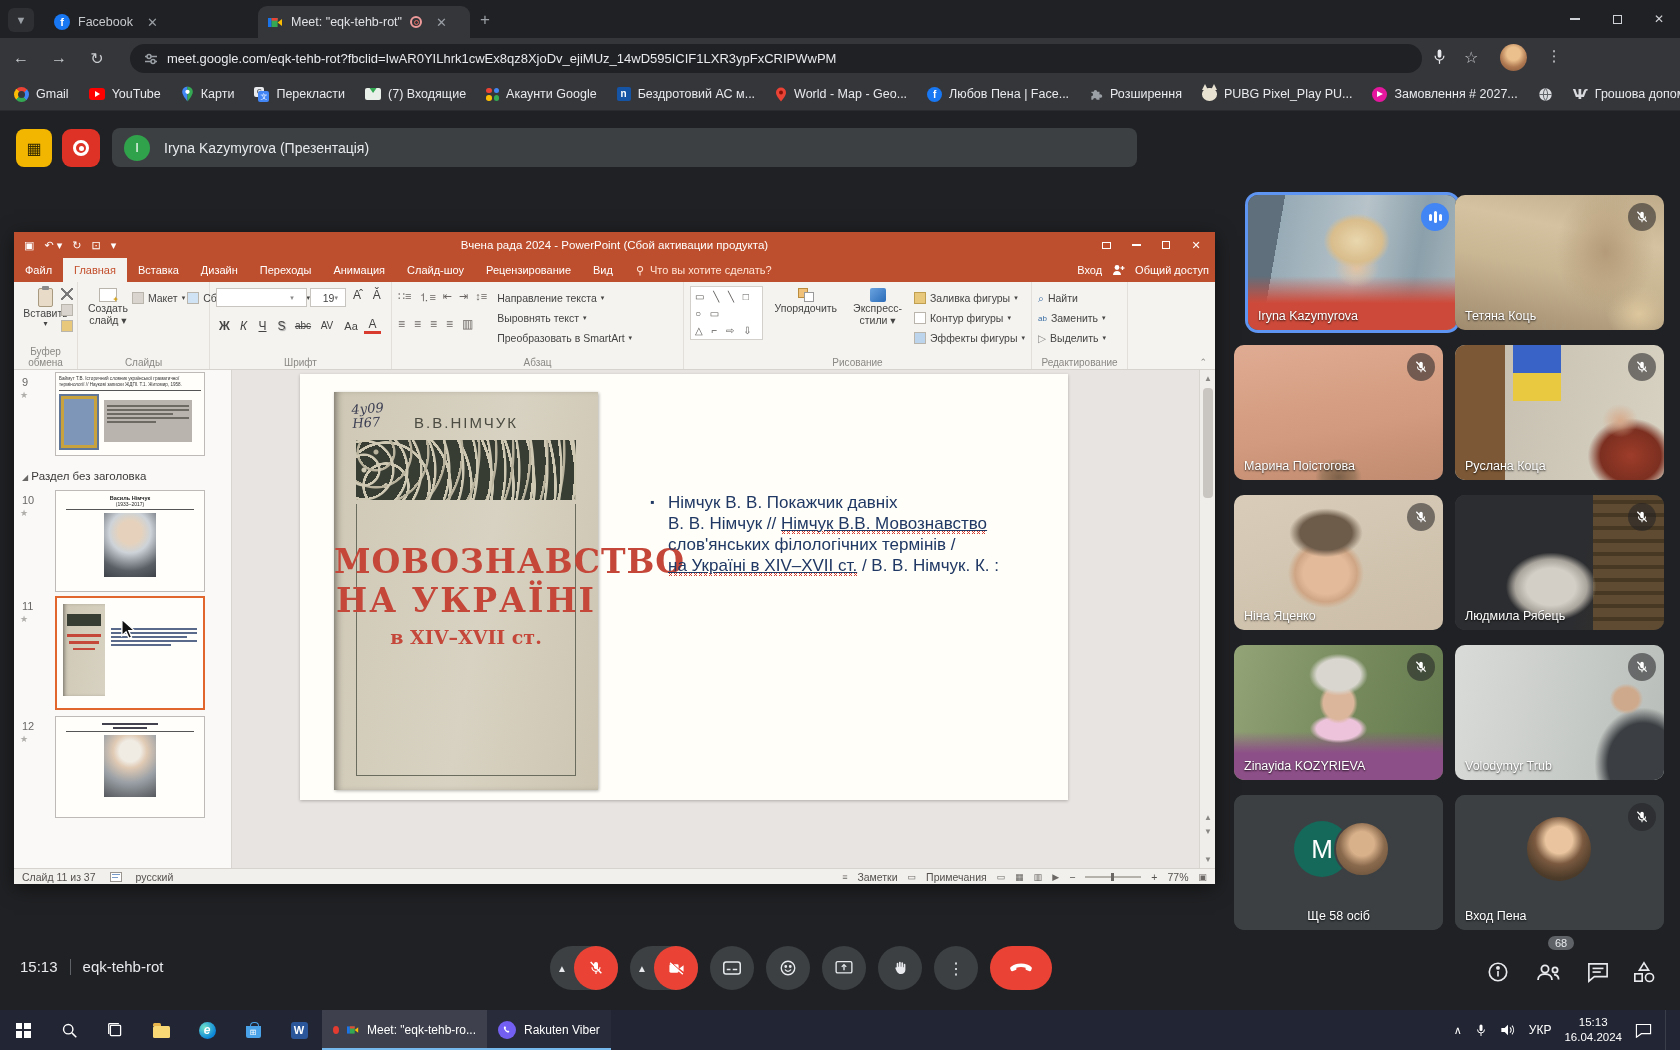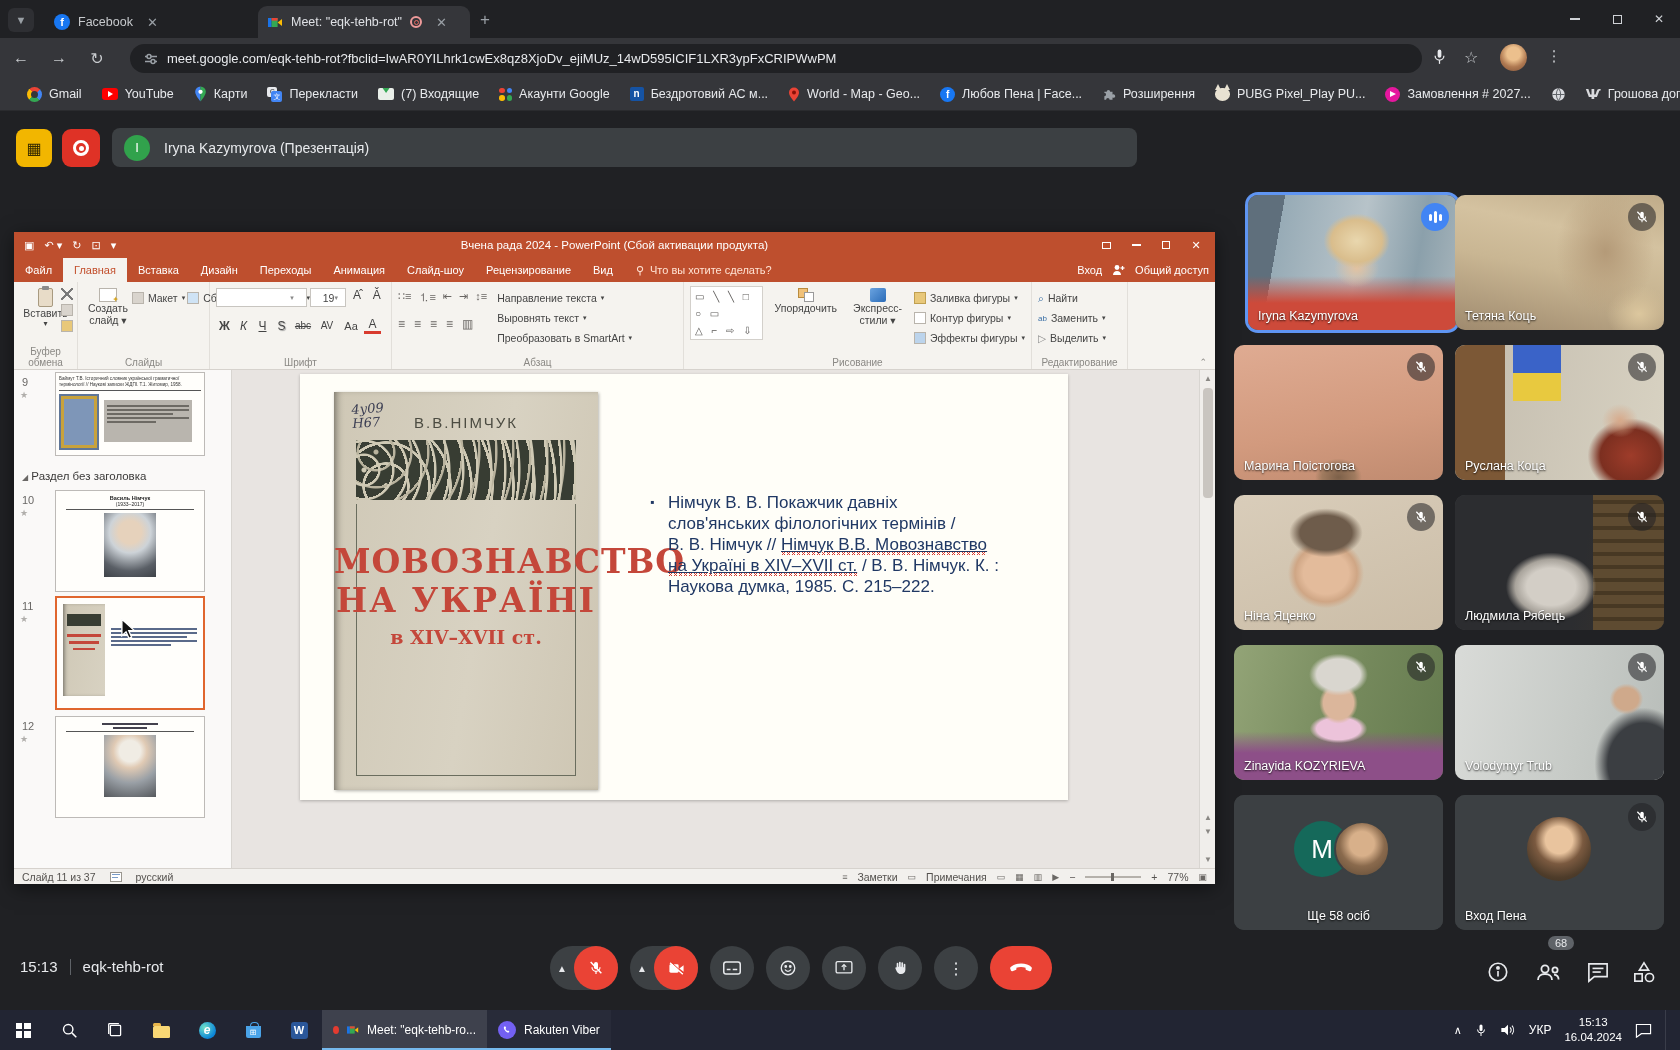--- a/index.html
+++ b/index.html
@@ -23,21 +23,21 @@
 .wbar{width:10px;height:1.5px;background:#cfd2d6}
 
 #toolbar{position:absolute;left:0;top:38px;width:1680px;height:40px;background:#35363a;display:flex;align-items:center}
 .navbtn{width:34px;height:34px;margin-left:4px;color:#c7cacd;font-size:16px;display:flex;align-items:center;justify-content:center;border-radius:50%}
 #urlbar{position:absolute;left:130px;top:44px;width:1292px;height:29px;background:#202124;border-radius:15px;display:flex;align-items:center;gap:9px;padding:0 14px;color:#e8eaed;font-size:13px;overflow:hidden}
 #urltext{white-space:nowrap;overflow:hidden}
 .tbico{position:absolute;top:48px;color:#dadce0}
 #avatar{position:absolute;left:1500px;top:44px;width:27px;height:27px;border-radius:50%;background:radial-gradient(circle at 50% 36%,#ecc08d 0 30%,#b07a52 60%,#7c4f36 100%)}
 #kebab{position:absolute;left:1544px;top:47px;color:#c7cacd;font-size:15px;letter-spacing:0;width:20px;text-align:center}
 
-#bookmarksbar{position:absolute;left:0;top:78px;width:1680px;height:33px;background:#35363a;display:flex;align-items:center;padding:0 20px;gap:6px;border-bottom:1px solid #2a2b2e}
+#bookmarksbar{position:absolute;left:0;top:78px;width:1680px;height:33px;background:#35363a;display:flex;align-items:center;padding:0 7px;gap:6px;border-bottom:1px solid #2a2b2e}
 .bm{display:flex;align-items:center;gap:7px;color:#e8eaed;font-size:12.5px;padding:3px 7px;border-radius:6px;white-space:nowrap}
 .gico{width:15px;height:15px;border-radius:50%;background:conic-gradient(from -40deg,#ea4335 0 90deg,#4285f4 90deg 180deg,#34a853 180deg 270deg,#fbbc05 270deg 360deg);position:relative}
 .gico::before{content:"";position:absolute;inset:4px;background:#35363a;border-radius:50%}
 .ytico{width:16px;height:12px;border-radius:3px;background:#ff0000;position:relative}
 .ytico::after{content:"";position:absolute;left:6px;top:3px;border-left:5px solid #fff;border-top:3px solid transparent;border-bottom:3px solid transparent}
 .trnsq{position:relative;width:15px;height:15px}
 .trnsq .a{position:absolute;left:0;top:0;width:10px;height:10px;background:#e8eaed;border-radius:2px;color:#5f6368;font-size:7px;font-weight:bold;text-align:center;line-height:10px}
 .trnsq .b{position:absolute;right:0;bottom:0;width:11px;height:11px;background:#4285f4;border-radius:2px;color:#fff;font-size:7px;text-align:center;line-height:11px}
 .envico{width:16px;height:12px;background:#e9efe9;border-radius:2px;position:relative;overflow:hidden}
 .envico::after{content:"";position:absolute;left:1px;top:-5px;width:14px;height:10px;background:#34a853;transform:rotate(0);clip-path:polygon(0 0,100% 0,50% 100%)}
@@ -631,24 +631,23 @@
           <div id="ornament"></div>
           <div id="bframe"></div>
           <div id="btitle">
             <div class="l1">МОВОЗНАВСТВО</div>
             <div class="l2">НА УКРАЇНІ</div>
             <div class="l3">в XIV–XVII ст.</div>
           </div>
         </div>
         <div id="slide-lines">
             <div class="sl-line"><span class="blt">▪</span><span>Німчук В. В.  Покажчик давніх</span></div>
+            <div class="sl-line"><span>В. В. Німчук // </span><span class="useg sqseg">Німчук В.В. Мовознавство</span></div>
             <div class="sl-line"><span>слов'янських філологічних термінів /</span></div>
-            <div class="sl-line"><span>В. В. Німчук // </span><span class="useg sqseg">Німчук В.В. Мовознавство</span></div>
             <div class="sl-line"><span class="useg sqseg">на Україні в XIV–XVII ст.</span><span> / В. В. Німчук. К. :</span></div>
-            <div class="sl-line"><span>Наукова думка, 1985. С. 215–222.</span></div>
           </div>
       </div>
     </div>
 
     <div id="vscroll">
       <span style="top:4px">▲</span>
       <div class="vthumb"></div>
       <span style="bottom:46px">▲</span>
       <span style="bottom:32px">▼</span>
       <span style="bottom:4px">▼</span>

